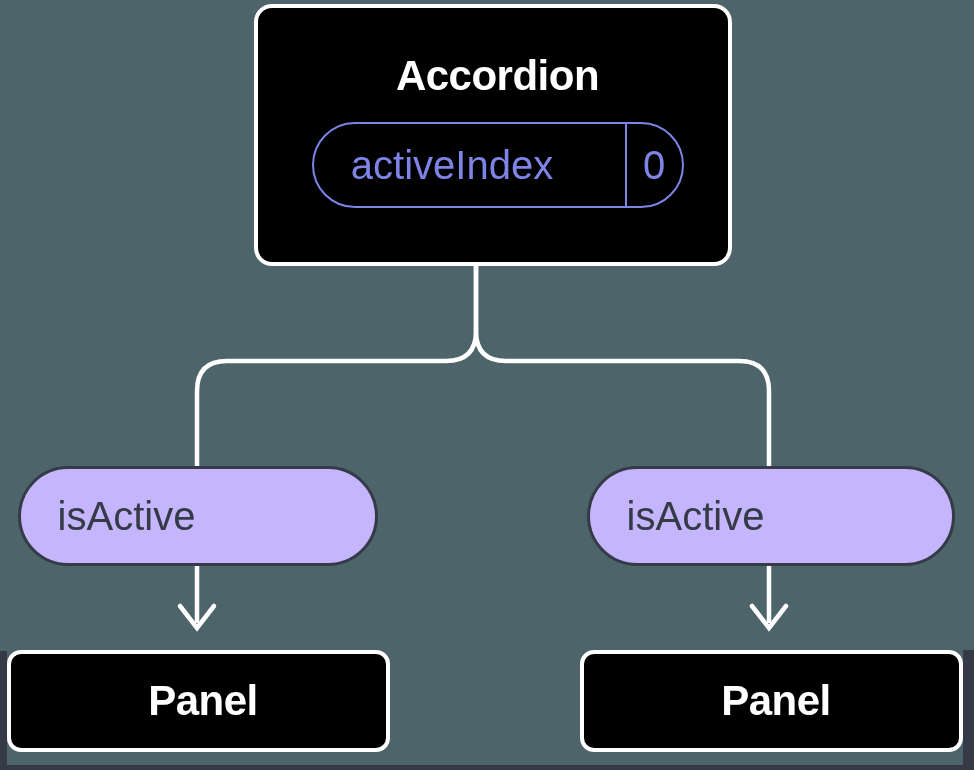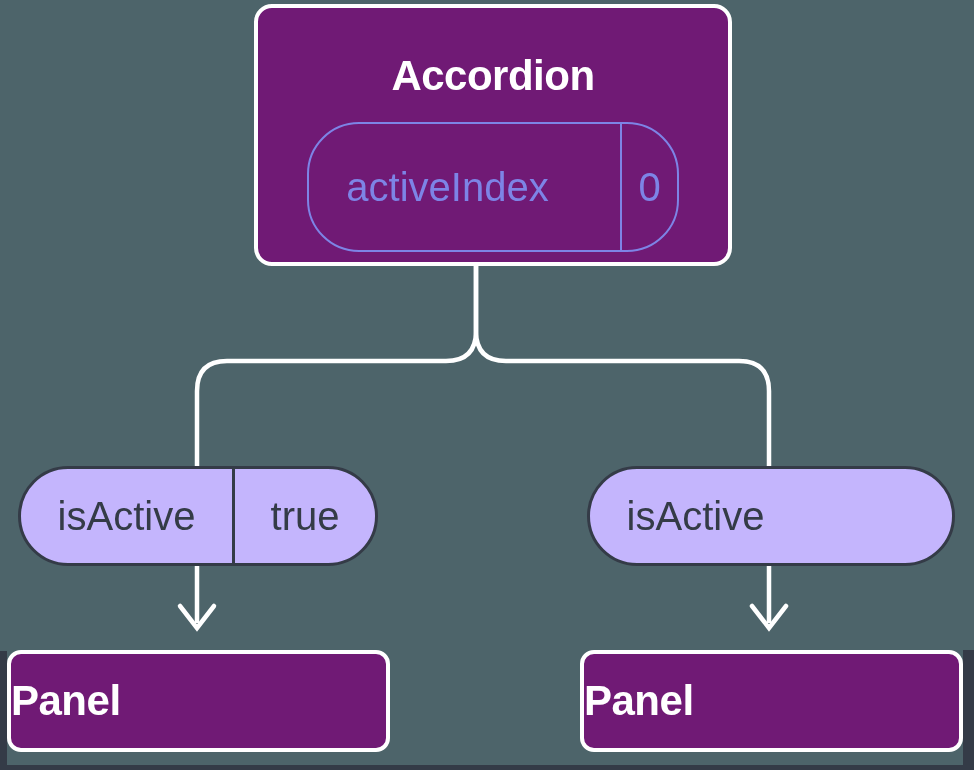--- a/index.html
+++ b/index.html
@@ -15,40 +15,41 @@
   
   .edge-strip{position:absolute;background:#343b47;}
   .edge-strip.bottom{left:0;top:765px;width:974px;height:5px;}
   .edge-strip.left{left:0;top:651px;width:7px;height:119px;}
   .edge-strip.right{left:963px;top:650px;width:11px;height:120px;}
 
   
   .component-box{
     position:absolute;
     box-sizing:border-box;
-    background:#701a75;
+    background:#000000;
     border:4px solid #ffffff;
+    padding-left:9px;
   }
   .accordion-box{
     left:254px;top:4px;width:478px;height:262px;
     border-radius:18px;
     display:flex;flex-direction:column;align-items:center;
   }
   .component-title{
     color:#ffffff;
     font-size:42px;font-weight:600;letter-spacing:-.5px;
     line-height:50px;
   }
   .accordion-box .component-title{margin-top:43px;}
 
   
   .state-pill{
     box-sizing:border-box;
     margin-top:21px;
-    width:372px;height:130px;
+    width:372px;height:86px;
     border:2.5px solid #7d84e6;
     border-radius:52px;
     display:flex;align-items:stretch;gap:34px;
   }
   .state-pill .cell{
     display:flex;align-items:center;justify-content:center;
     color:#7d84e6;font-size:40px;
   }
   .state-pill .name{width:277px;}
   .state-pill .value{flex:1;border-left:2.5px solid #7d84e6;}
@@ -68,21 +69,21 @@
     display:flex;align-items:center;justify-content:center;
     color:#343b47;font-size:40px;
   }
   .prop-pill .name{width:211px;}
   .prop-pill .value{flex:1;border-left:3px solid #343b47;}
 
   
   .panel-box{
     top:650px;width:383px;height:102px;
     border-radius:14px;
-    display:flex;align-items:center;
+    display:flex;align-items:center;justify-content:center;
   }
   .panel-box.first{left:7px;}
   .panel-box.second{left:580px;}
 </style>
 </head>
 <body>
 
 <div class="stage">
 
   <svg class="connectors" width="974" height="770" viewBox="0 0 974 770" fill="none" stroke="#ffffff" stroke-width="4.5">
@@ -99,21 +100,20 @@
   <div class="component-box accordion-box">
     <div class="component-title">Accordion</div>
     <div class="state-pill">
       <div class="cell name">activeIndex</div>
       <div class="cell value">0</div>
     </div>
   </div>
 
   <div class="prop-pill first">
     <div class="cell name">isActive</div>
-    <div class="cell value">true</div>
   </div>
 
   <div class="prop-pill second">
     <div class="cell name">isActive</div>
   </div>
 
   <div class="component-box panel-box first">
     <div class="component-title">Panel</div>
   </div>
 

